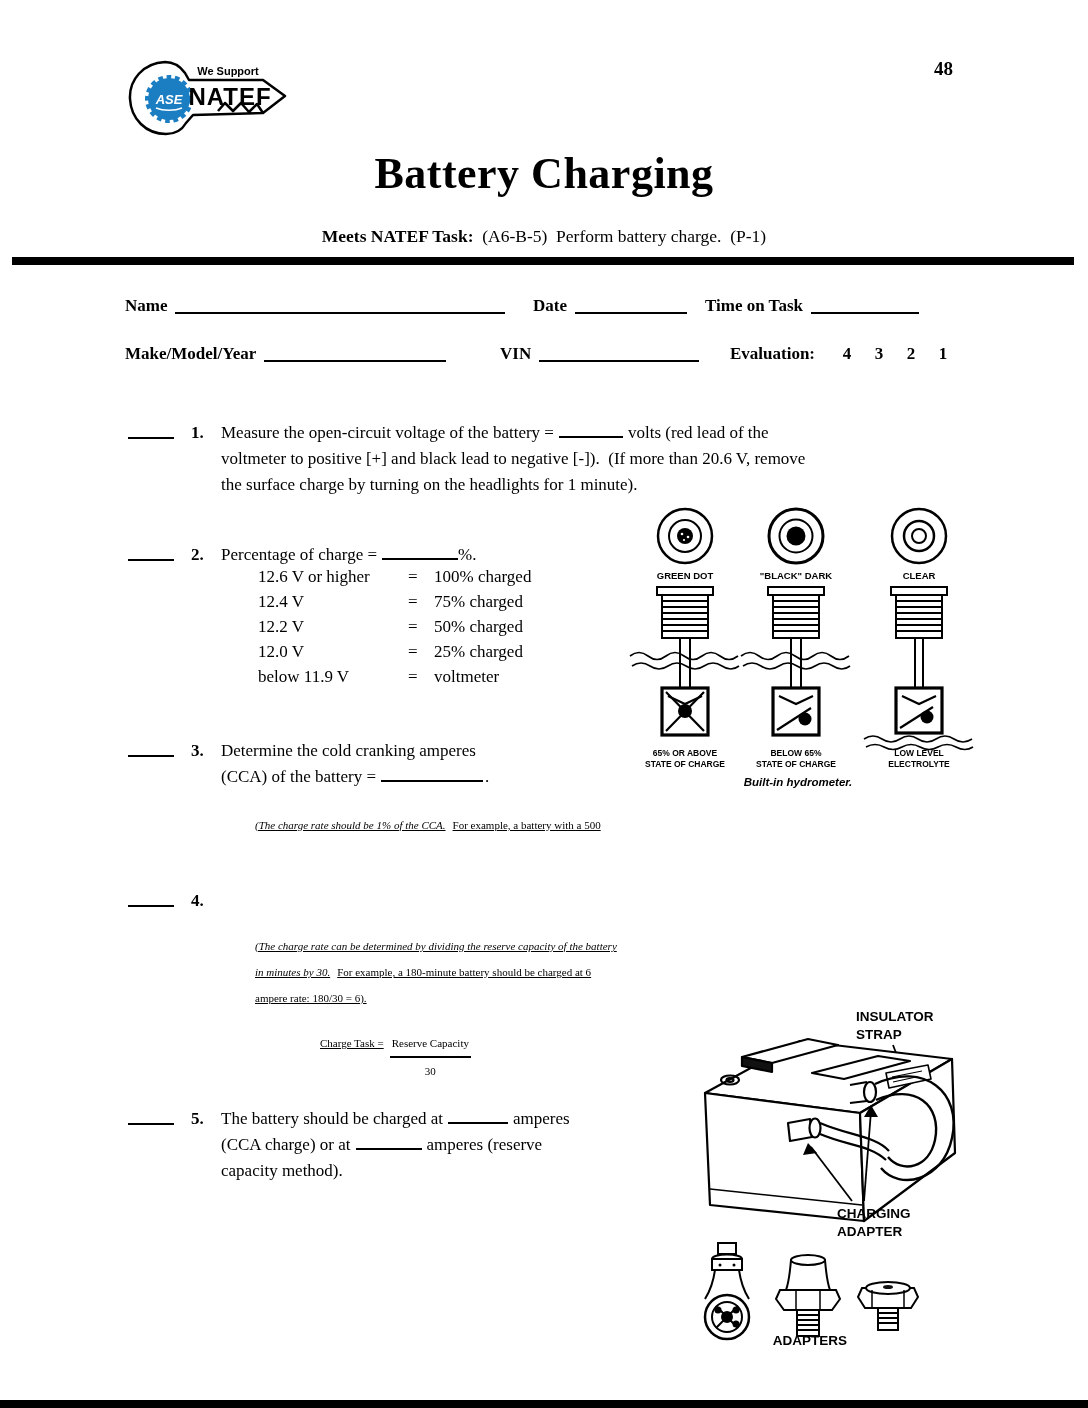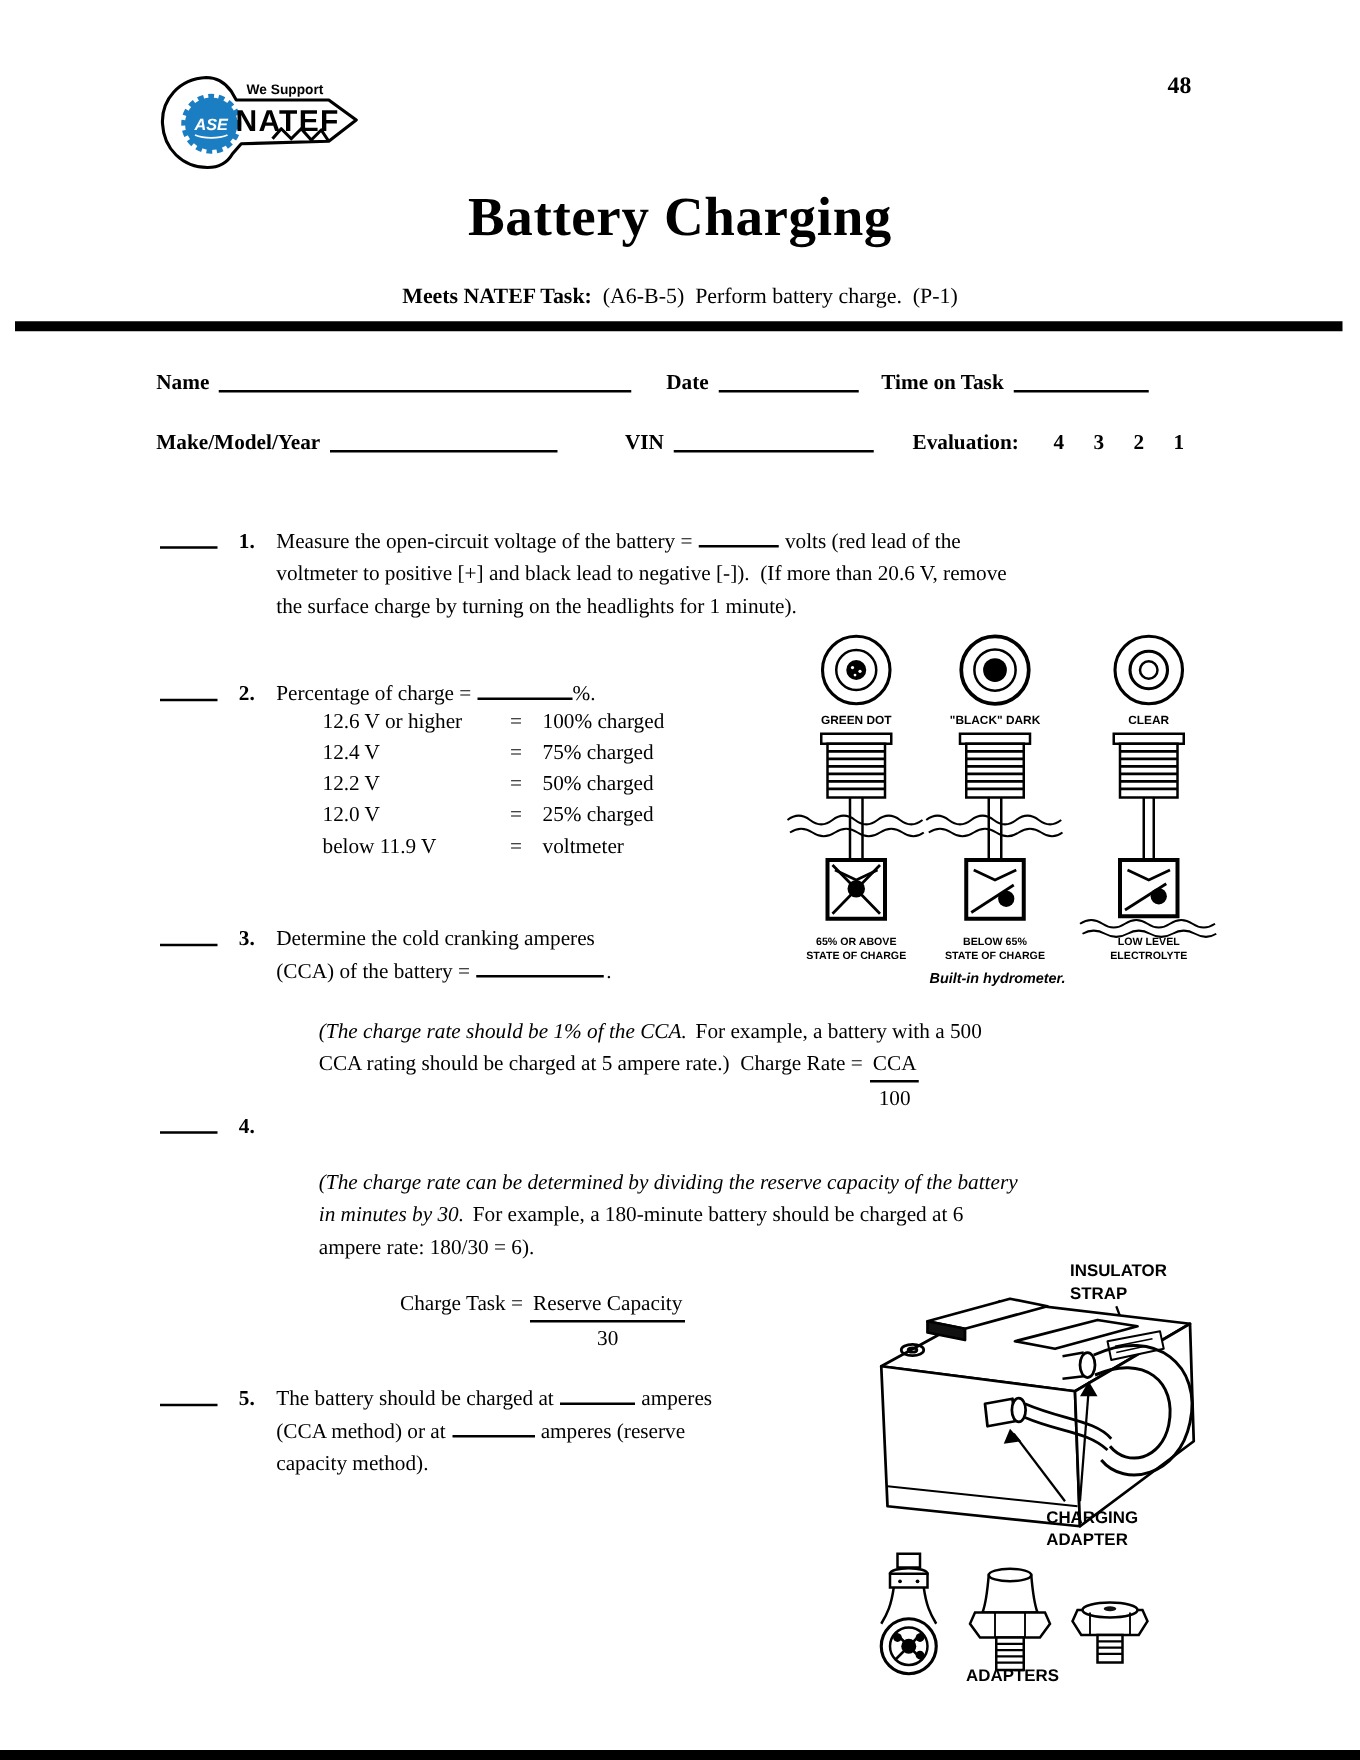--- a/index.html
+++ b/index.html
@@ -17,21 +17,21 @@
   .field{display:flex;align-items:flex-end;font-size:17px;font-weight:bold;}
   .fline{border-bottom:2px solid #000;margin-left:8px;margin-bottom:2px;height:0;}
   .evalnums{display:flex;margin-left:16px;}
   .evalnums span{width:32px;text-align:center;}
   .item{display:flex;align-items:flex-start;font-size:17px;line-height:26px;}
   .item-blank{flex:none;width:46px;height:17px;border-bottom:2px solid #000;margin-right:17px;}
   .item-num{flex:none;width:30px;font-weight:bold;}
   .item-text{width:748px;}
   .blank{display:inline-block;border-bottom:2px solid #000;height:13px;vertical-align:baseline;margin:0 5px;}
   .w64{width:64px}.w76{width:76px}.w102{width:102px}.w88{width:88px}.w60{width:60px}.w66{width:66px}
-  .note{font-size:17px;line-height:26px;}
+  .note{font-size:11px;line-height:26px;text-decoration:underline;}
   .ml7{margin-left:7px;}
   .vtable{font-size:17px;line-height:25px;}
   .vrow{display:flex;}
   .vcol1{width:150px;}
   .vcol2{width:26px;}
   .fracwrap{display:inline-block;vertical-align:top;text-align:center;margin-left:6px;}
   .fracwrap .top{border-bottom:2px solid #000;padding:0 2px;display:block;}
   .fracwrap .bot{display:block;}
   svg text{font-family:"Liberation Sans","DejaVu Sans",sans-serif;}
 </style>
@@ -210,23 +210,20 @@
     <div class="item-text" style="width:360px">
       <span>Determine the cold cranking amperes</span><br>
       <span>(CCA) of the battery =</span><span class="blank w102" style="margin-right:2px"></span><span>.</span>
     </div>
   </div>
 
   <div class="abs note" style="left:255px;top:812px;width:720px">
     <div>
       <span class="i">(The charge rate should be 1% of the CCA.</span><span class="ml7">For example, a battery with a 500</span>
     </div>
-    <div>
-      <span class="pre">CCA rating should be charged at 5 ampere rate.)  Charge Rate =</span><span class="fracwrap"><span class="top">CCA</span><span class="bot">100</span></span>
-    </div>
   </div>
 
   <div class="abs item" style="left:128px;top:888px">
     <span class="item-blank"></span>
     <span class="item-num">4.</span>
   </div>
 
   <div class="abs note" style="left:255px;top:933px;width:730px">
     <div><span class="i">(The charge rate can be determined by dividing the reserve capacity of the battery</span></div>
     <div><span class="i">in minutes by 30.</span><span class="ml7">For example, a 180-minute battery should be charged at 6</span></div>
@@ -235,21 +232,21 @@
 
   <div class="abs note" style="left:320px;top:1030px">
     <span>Charge Task =</span><span class="fracwrap"><span class="top">Reserve Capacity</span><span class="bot">30</span></span>
   </div>
 
   <div class="abs item" style="left:128px;top:1106px">
     <span class="item-blank"></span>
     <span class="item-num">5.</span>
     <div class="item-text" style="width:430px">
       <span>The battery should be charged at</span><span class="blank w60"></span><span>amperes</span><br>
-      <span>(CCA method) or at</span><span class="blank w66"></span><span>amperes (reserve</span><br>
+      <span>(CCA charge) or at</span><span class="blank w66"></span><span>amperes (reserve</span><br>
       <span>capacity method).</span>
     </div>
   </div>
 
   <svg class="abs" style="left:690px;top:993px" width="325" height="255" viewBox="0 0 325 255" fill="none" stroke="#000">
     <text x="166" y="28" font-size="13.5" font-weight="bold" fill="#000" stroke="none">INSULATOR</text>
     <text x="166" y="46" font-size="13.5" font-weight="bold" fill="#000" stroke="none">STRAP</text>
     <line x1="203" y1="52" x2="232" y2="128" stroke-width="1.8"></line>
     <polygon points="233,134 226,121 239,124" fill="#000" stroke="none"></polygon>
 

